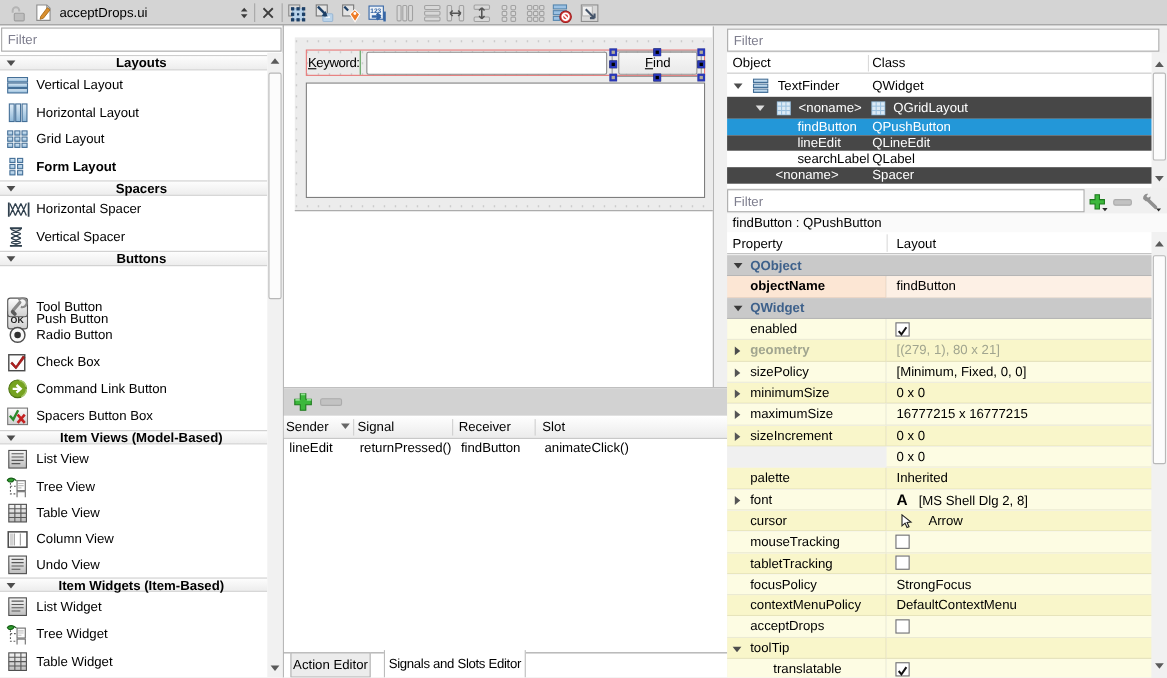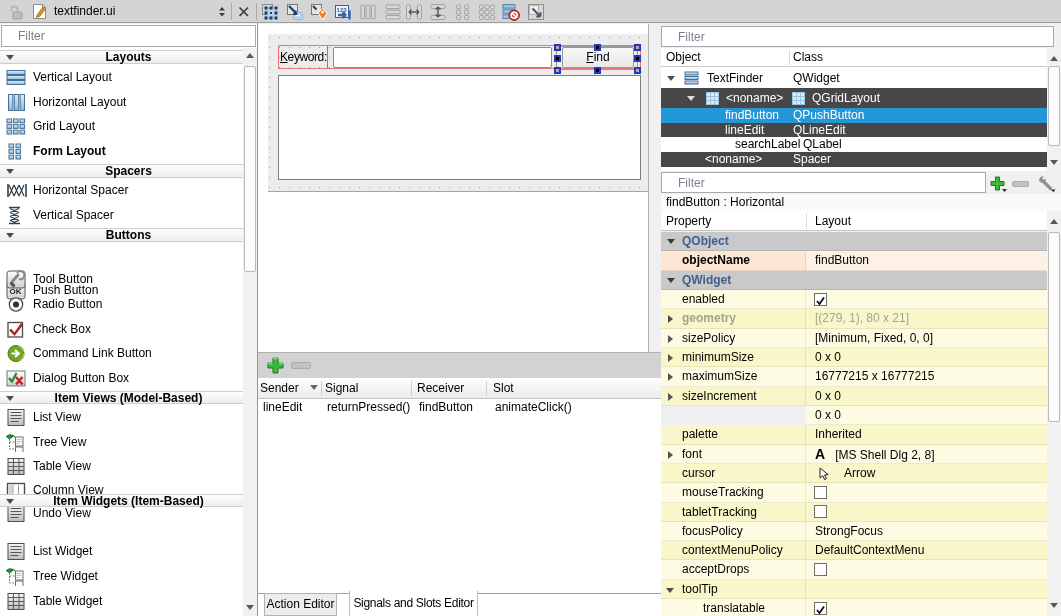--- a/index.html
+++ b/index.html
@@ -7,21 +7,21 @@
   body { font-family:"Liberation Sans", sans-serif; font-size:12px; background:#f0f0f0; color:#000; }
   .abs { position:absolute; }
   #root { position:relative; width:1061px; height:616px; }
 
   #toolbar { left:0; top:0; width:1061px; height:23px; background:#d4d4d4; border-bottom:1px solid #9d9d9d; }
   .tsep { position:absolute; top:3px; height:17px; width:1px; background:#a7a7a7; }
   .tico { position:absolute; top:3px; }
 
   #leftpanel { left:0; top:24px; width:257px; height:592px; background:#fff; }
   #leftborder { left:257px; top:23px; width:1px; height:593px; background:#969696; }
-  .filterbox { position:absolute; background:#fff; border:1px solid #a9a9a9; color:#7e7e8e; line-height:20px; padding-left:16px; }
+  .filterbox { position:absolute; background:#fff; border:1px solid #a9a9a9; color:#7e7e8e; line-height:20px; padding-left:5px; }
   .wsec { position:absolute; left:0; width:243px; padding-left:14px; background:linear-gradient(#fdfdfd,#ededed); border-top:1px solid #cecece; border-bottom:1px solid #cecece; font-weight:bold; text-align:center; }
   .wsec .tri { position:absolute; left:6px; top:4px; }
   .witem { position:absolute; left:0; width:243px; height:25px; }
   .witem svg { position:absolute; left:6px; top:3px; }
   .witem span { position:absolute; left:33px; top:0; line-height:25px; }
   .tri { width:0; height:0; border-left:4px solid transparent; border-right:4px solid transparent; border-top:5px solid #4d4d4d; display:inline-block; }
   .tri-r { width:0; height:0; border-top:4px solid transparent; border-bottom:4px solid transparent; border-left:5px solid #555; display:inline-block; }
 
   .sbtrack { position:absolute; background:#f1f1f1; }
   .sbthumb { position:absolute; background:#fcfcfc; border:1px solid #b8b8b8; border-radius:2px; }
@@ -60,21 +60,21 @@
   <div class="abs" id="toolbar"></div>
   <svg class="tico" style="left:9px; top:5px;" width="14" height="15" viewBox="0 0 14 15">
     <path d="M2.5 6.5 V4.5 a3 3 0 0 1 6 0 V5.5" fill="none" stroke="#b4b4b4" stroke-width="1.8"></path>
     <rect x="4" y="7" width="9" height="7" rx="1" fill="#bebebe" stroke="#9e9e9e"></rect>
   </svg>
   <svg class="tico" style="left:32px; top:3px;" width="16" height="17" viewBox="0 0 16 17">
     <path d="M1.5 1.5 h9 l3 3 v11 h-12 z" fill="#fff" stroke="#8c8c8c"></path>
     <path d="M10.5 1.5 v3 h3" fill="none" stroke="#8c8c8c"></path>
     <path d="M5 12 L11 4 L13.5 6 L7.5 13.5 L4.5 14.5 z" fill="#d98f2e" stroke="#a86a15" stroke-width="0.8"></path>
   </svg>
-  <div class="abs" style="left:54px; top:0; height:23px; line-height:23px;">textfinder.ui</div>
+  <div class="abs" style="left:54px; top:0; height:23px; line-height:23px;">acceptDrops.ui</div>
   <svg class="tico" style="left:217px; top:6px;" width="12" height="12" viewBox="0 0 12 12">
     <path d="M2 4.5 L5 1 L8 4.5 z" fill="#3c3c3c"></path>
       <path d="M2 7 L8 7 L5 10.5 z" fill="#3c3c3c"></path>
   </svg>
   <div class="tsep" style="left:231px;"></div>
   <svg class="tico" style="left:238px; top:6px;" width="12" height="12" viewBox="0 0 12 12">
     <path d="M1.5 1.5 L10 10 M10 1.5 L1.5 10" stroke="#3e3e3e" stroke-width="1.7"></path>
   </svg>
   <div class="tsep" style="left:256px;"></div>
   <svg class="tico" style="left:261px;" width="18" height="18" viewBox="0 0 18 18">
@@ -304,21 +304,21 @@
     <path d="M5.5 9.5 h7 M9 6 l3.8 3.5 L9 13" stroke="#fff" stroke-width="2.2" fill="none"></path>
   </svg>
       <span>Command Link Button</span>
     </div>
   <div class="witem" style="top:366px;">
       <svg width="21" height="19" viewBox="0 0 21 19">
     <rect x="1" y="2" width="18" height="15" fill="url(#btn)" stroke="#777"></rect>
     <path d="M3 9 L6 12.5 L10.5 4" stroke="#2c8a2c" stroke-width="2.2" fill="none"></path>
     <path d="M10 8 L16.5 15.5 M16.5 8 L10 15.5" stroke="#c42222" stroke-width="2.4"></path>
   </svg>
-      <span>Dialog Button Box</span>
+      <span>Spacers Button Box</span>
     </div>
   <div class="wsec" style="top:391px; height:13px; line-height:12px;"><span class="tri"></span>Item Views (Model-Based)</div>
   <div class="witem" style="top:405px;">
       <svg width="21" height="19" viewBox="0 0 21 19">
     <rect x="2" y="1.5" width="16" height="16" fill="url(#lst)" stroke="#4e4e4e"></rect>
     <g stroke="#585858">
           <path d="M4.5 4.5 h11 M4.5 7.5 h11 M4.5 10.5 h11 M4.5 13.5 h8"></path>
         </g>
   </svg>
       <span>List View</span>
@@ -351,21 +351,21 @@
     </div>
   <div class="witem" style="top:501px;">
       <svg width="21" height="19" viewBox="0 0 21 19">
     <rect x="2" y="1.5" width="16" height="16" fill="url(#lst)" stroke="#4e4e4e"></rect>
     <g stroke="#585858">
           <path d="M4.5 4.5 h11 M4.5 7.5 h11 M4.5 10.5 h11 M4.5 13.5 h8"></path>
         </g>
   </svg>
       <span>Undo View</span>
     </div>
-  <div class="wsec" style="top:494px; height:13px; line-height:12px;"><span class="tri"></span>Item Widgets (Item-Based)</div>
+  <div class="wsec" style="top:525px; height:13px; line-height:12px;"><span class="tri"></span>Item Widgets (Item-Based)</div>
   <div class="witem" style="top:539px;">
       <svg width="21" height="19" viewBox="0 0 21 19">
     <rect x="2" y="1.5" width="16" height="16" fill="url(#lst)" stroke="#4e4e4e"></rect>
     <g stroke="#585858">
           <path d="M4.5 4.5 h11 M4.5 7.5 h11 M4.5 10.5 h11 M4.5 13.5 h8"></path>
         </g>
   </svg>
       <span>List Widget</span>
     </div>
   <div class="witem" style="top:564px;">
@@ -495,21 +495,21 @@
     <span style="position:absolute; left:151px;">QGridLayout</span>
   </div>
   <div class="oirow oisel" style="top:108px; height:15px; line-height:15px;">
     <span style="position:absolute; left:64px;">findButton</span>
     <span style="position:absolute; left:132px;">QPushButton</span>
   </div>
   <div class="oirow oidark" style="top:123px; height:14px; line-height:14px;">
     <span style="position:absolute; left:64px;">lineEdit</span>
     <span style="position:absolute; left:132px;">QLineEdit</span>
   </div>
-  <div class="oirow" style="top:137px; height:16px; line-height:15px;margin-left:10px;">
+  <div class="oirow" style="top:137px; height:16px; line-height:15px;">
     <span style="position:absolute; left:64px;">searchLabel</span>
     <span style="position:absolute; left:132px;">QLabel</span>
   </div>
   <div class="oirow oidark" style="top:152px; height:15px; line-height:15px;">
     <span style="position:absolute; left:44px;">&lt;noname&gt;</span>
     <span style="position:absolute; left:132px;">Spacer</span>
   </div>
   <div class="sbtrack" style="left:1047px; top:48px; width:14px; height:123px;"></div>
   <div class="sbup" style="left:1050px; top:56px;"></div>
   <div class="sbthumb" style="left:1048px; top:66px; width:12px; height:80px;"></div>
@@ -520,21 +520,21 @@
     <path d="M6.5 2 h4 v4.5 H15 v4 h-4.5 V15 h-4 v-4.5 H2 v-4 h4.5 z" fill="#3cb83c" stroke="#1d7a1d"></path>
     <path d="M13 14 h5 l-2.5 3 z" fill="#2d2d2d"></path>
   </svg>
   <div class="abs" style="left:1012px; top:181px; width:17px; height:6px; background:#c2c2c2; border:1px solid #ababab; border-radius:2px;"></div>
   <svg class="abs" style="left:1037px; top:174px;" width="20" height="20" viewBox="0 0 20 20">
     <path d="M6.5 7.5 L13.5 14.5" stroke="#909090" stroke-width="3.2" stroke-linecap="round"></path>
     <path d="M2.2 6.8 A4 4 0 0 1 6.8 2.2 L5.2 4.4 L6.6 5.8 L9 4.6 A4 4 0 0 1 4.6 9 z" fill="#909090"></path>
     <path d="M14 15.5 h4.5 l-2.2 2.8 z" fill="#2d2d2d"></path>
   </svg>
   <div class="abs" style="left:661px; top:194px; width:400px; height:17px; background:#fafafa;"></div>
-  <div class="abs" style="left:666px; top:194px; height:17px; line-height:17px;">findButton : Horizontal</div>
+  <div class="abs" style="left:666px; top:194px; height:17px; line-height:17px;">findButton : QPushButton</div>
   <div class="abs" style="left:661px; top:211px; width:386px; height:20px; background:#fff; border-bottom:1px solid #c4c4c4;"></div>
   <div class="abs" style="left:666px; top:211px; height:20px; line-height:20px;">Property</div>
   <div class="abs" style="left:815px; top:211px; height:20px; line-height:20px;">Layout</div>
   <div class="abs" style="left:806px; top:213px; width:1px; height:16px; background:#dadada;"></div>
   <div class="prow pgroup" style="top:232px;"><span class="tri" style="position:absolute; left:6px; top:7px; border-top-color:#3a3a3a;"></span>QObject</div>
   <div class="prow" style="top:251.3px;">
       <div class="pc1" style="background:#fce6d4; font-weight:bold;">objectName</div>
       <div class="pc2" style="background:#fdf0e5;">findButton</div>
     </div>
   <div class="prow pgroup" style="top:270.6px;"><span class="tri" style="position:absolute; left:6px; top:7px; border-top-color:#3a3a3a;"></span>QWidget</div>

